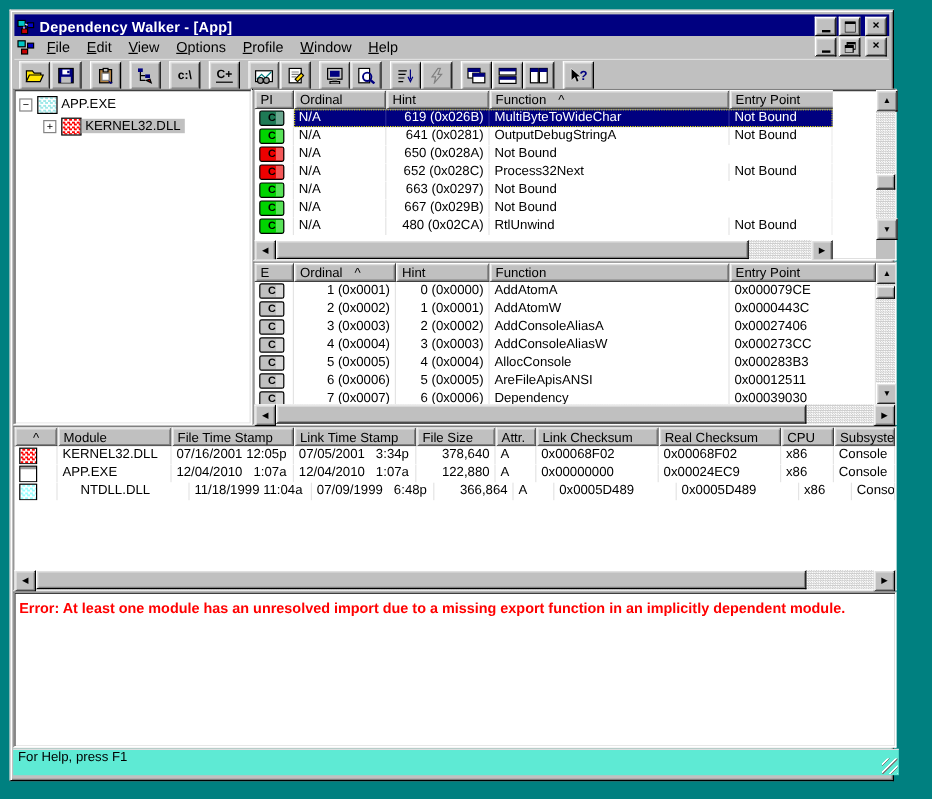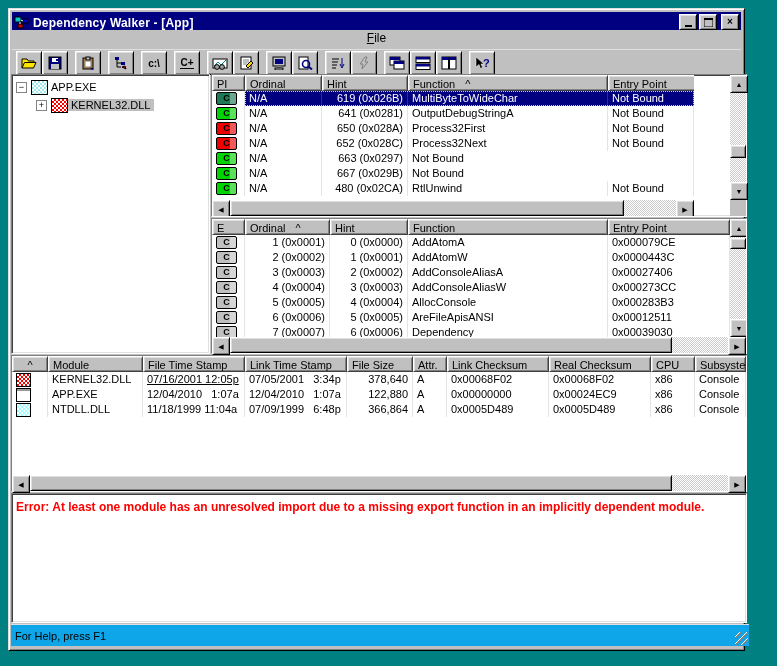--- a/index.html
+++ b/index.html
@@ -69,21 +69,21 @@
   .corner{width:16px;height:16px;background:#c0c0c0;flex:none;}
   
   .tree{padding:3px 0 0 4px;}
   .trow{display:flex;align-items:center;height:18px;white-space:pre;}
   .exp{width:9px;height:9px;border:1px solid #848484;background:#fff;display:inline-flex;align-items:center;justify-content:center;
        font-size:9px;line-height:7px;flex:none;margin-right:4px;}
   .tlabel{padding:0 3px;}
   .tlabel.selg{background:#c0c0c0;}
   
   .errtext{color:#ff0000;font-weight:bold;font-size:12px;padding:6px 4px;}
-  .statusbar{background:#0ea5e9;border-top:1px solid #dfdfdf;display:flex;align-items:center;padding-left:4px;}
+  .statusbar{background:#5eead4;border-top:1px solid #dfdfdf;display:flex;align-items:flex-start;padding-left:4px;}
   .grip{position:absolute;right:1px;bottom:1px;width:13px;height:13px;
         background:repeating-linear-gradient(135deg,transparent 0 3px,#fff 3px 4px,#808080 4px 5px);}
   u{text-decoration:underline;}
   svg{display:block;}
 </style>
 </head>
 <body>
 
 <div id="screen">
 
@@ -105,21 +105,21 @@
         <span class="tbtn btn3d">
             <svg width="9" height="9">
               <rect x="0" y="0" width="9" height="9" fill="none" stroke="#000"></rect>
               <rect x="0" y="0" width="9" height="2" fill="#000"></rect>
             </svg>
           </span>
         <span class="tbtn btn3d" style="margin-left:2px;">×</span>
       </span>
     </div>
 
-    <div class="abs menubar" style="left:3px;top:21px;right:3px;height:18px;flex-direction:column;">
+    <div class="abs menubar" style="left:3px;top:21px;right:3px;height:18px;">
       <svg width="16" height="13" style="margin:0 2px 0 2px;">
         <rect x="1" y="1" width="6" height="5" fill="#00c8c8" stroke="#000"></rect>
         <rect x="9" y="3" width="5" height="4" fill="#0000c8" stroke="#000"></rect>
         <rect x="4" y="8" width="5" height="4" fill="#c80000" stroke="#000"></rect>
       </svg>
       <span class="menu-item accel"><u>F</u>ile</span>
       <span class="menu-item accel"><u>E</u>dit</span>
       <span class="menu-item accel"><u>V</u>iew</span>
       <span class="menu-item accel"><u>O</u>ptions</span>
       <span class="menu-item accel"><u>P</u>rofile</span>
@@ -311,21 +311,20 @@
               <div class="lc num" style="width:86px;">641 (0x0281)</div>
               <div class="lc" style="width:200px;">OutputDebugStringA</div>
               <div class="lc" style="flex:1;">Not Bound</div>
             </div>
         </div>
         <div class="lr">
           <div class="lc cico"><span class="ci" data-v="red"></span></div>
           <div class="sel">
               <div class="lc" style="width:77px;">N/A</div>
               <div class="lc num" style="width:86px;">650 (0x028A)</div>
-              <div class="lc" style="width:200px;">Process32First</div>
               <div class="lc" style="flex:1;">Not Bound</div>
             </div>
         </div>
         <div class="lr">
           <div class="lc cico"><span class="ci" data-v="red"></span></div>
           <div class="sel">
               <div class="lc" style="width:77px;">N/A</div>
               <div class="lc num" style="width:86px;">652 (0x028C)</div>
               <div class="lc" style="width:200px;">Process32Next</div>
               <div class="lc" style="flex:1;">Not Bound</div>
@@ -483,21 +482,21 @@
       <div class="hd" style="width:34px;">Attr.</div>
       <div class="hd" style="width:102px;">Link Checksum</div>
       <div class="hd" style="width:102px;">Real Checksum</div>
       <div class="hd" style="width:44px;">CPU</div>
       <div class="hd" style="flex:1 0 47px;">Subsystem</div>
     </div>
     <div class="rows">
       <div class="lr">
         <div class="lc" style="width:36px;display:flex;align-items:center;"><span class="mi" data-v="red"></span></div>
         <div class="lc" style="width:95px;">KERNEL32.DLL</div>
-        <div class="lc" style="width:102px;text-decoration:underline;">07/16/2001 12:05p</div>
+        <div class="lc" style="width:102px;">07/16/2001 12:05p</div>
         <div class="lc" style="width:102px;">07/05/2001   3:34p</div>
         <div class="lc num" style="width:66px;">378,640</div>
         <div class="lc" style="width:34px;">A</div>
         <div class="lc" style="width:102px;">0x00068F02</div>
         <div class="lc" style="width:102px;">0x00068F02</div>
         <div class="lc" style="width:44px;">x86</div>
         <div class="lc" style="flex:1;">Console</div>
       </div>
       <div class="lr">
         <div class="lc" style="width:36px;display:flex;align-items:center;"><span class="mi" data-v="app"></span></div>
@@ -506,21 +505,21 @@
         <div class="lc" style="width:102px;">12/04/2010   1:07a</div>
         <div class="lc num" style="width:66px;">122,880</div>
         <div class="lc" style="width:34px;">A</div>
         <div class="lc" style="width:102px;">0x00000000</div>
         <div class="lc" style="width:102px;">0x00024EC9</div>
         <div class="lc" style="width:44px;">x86</div>
         <div class="lc" style="flex:1;">Console</div>
       </div>
       <div class="lr">
         <div class="lc" style="width:36px;display:flex;align-items:center;"><span class="mi" data-v="cyan"></span></div>
-        <div class="lc" style="width:95px;">NTDLL.DLL</div>
+        <div class="lc" style="width:95px;margin-left:15px;">NTDLL.DLL</div>
         <div class="lc" style="width:102px;">11/18/1999 11:04a</div>
         <div class="lc" style="width:102px;">07/09/1999   6:48p</div>
         <div class="lc num" style="width:66px;">366,864</div>
         <div class="lc" style="width:34px;">A</div>
         <div class="lc" style="width:102px;">0x0005D489</div>
         <div class="lc" style="width:102px;">0x0005D489</div>
         <div class="lc" style="width:44px;">x86</div>
         <div class="lc" style="flex:1;">Console</div>
       </div>
     </div>

